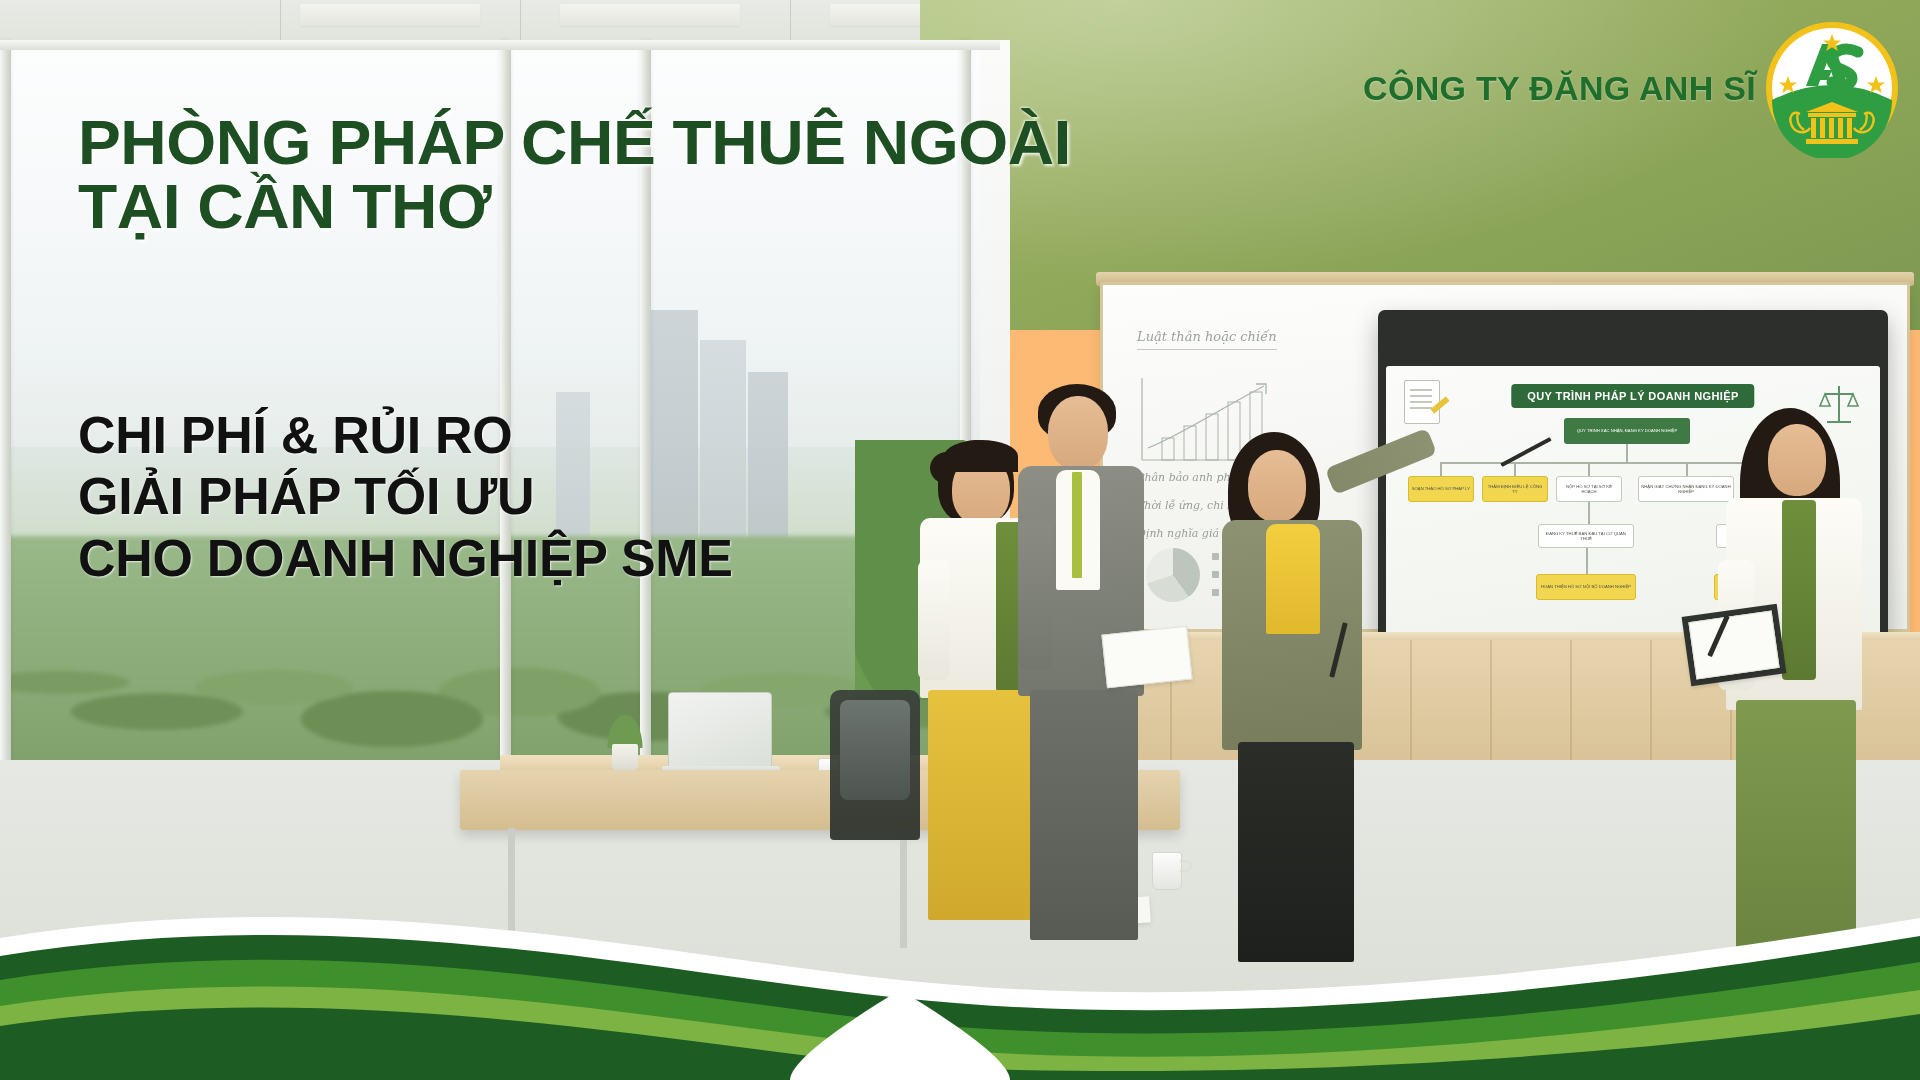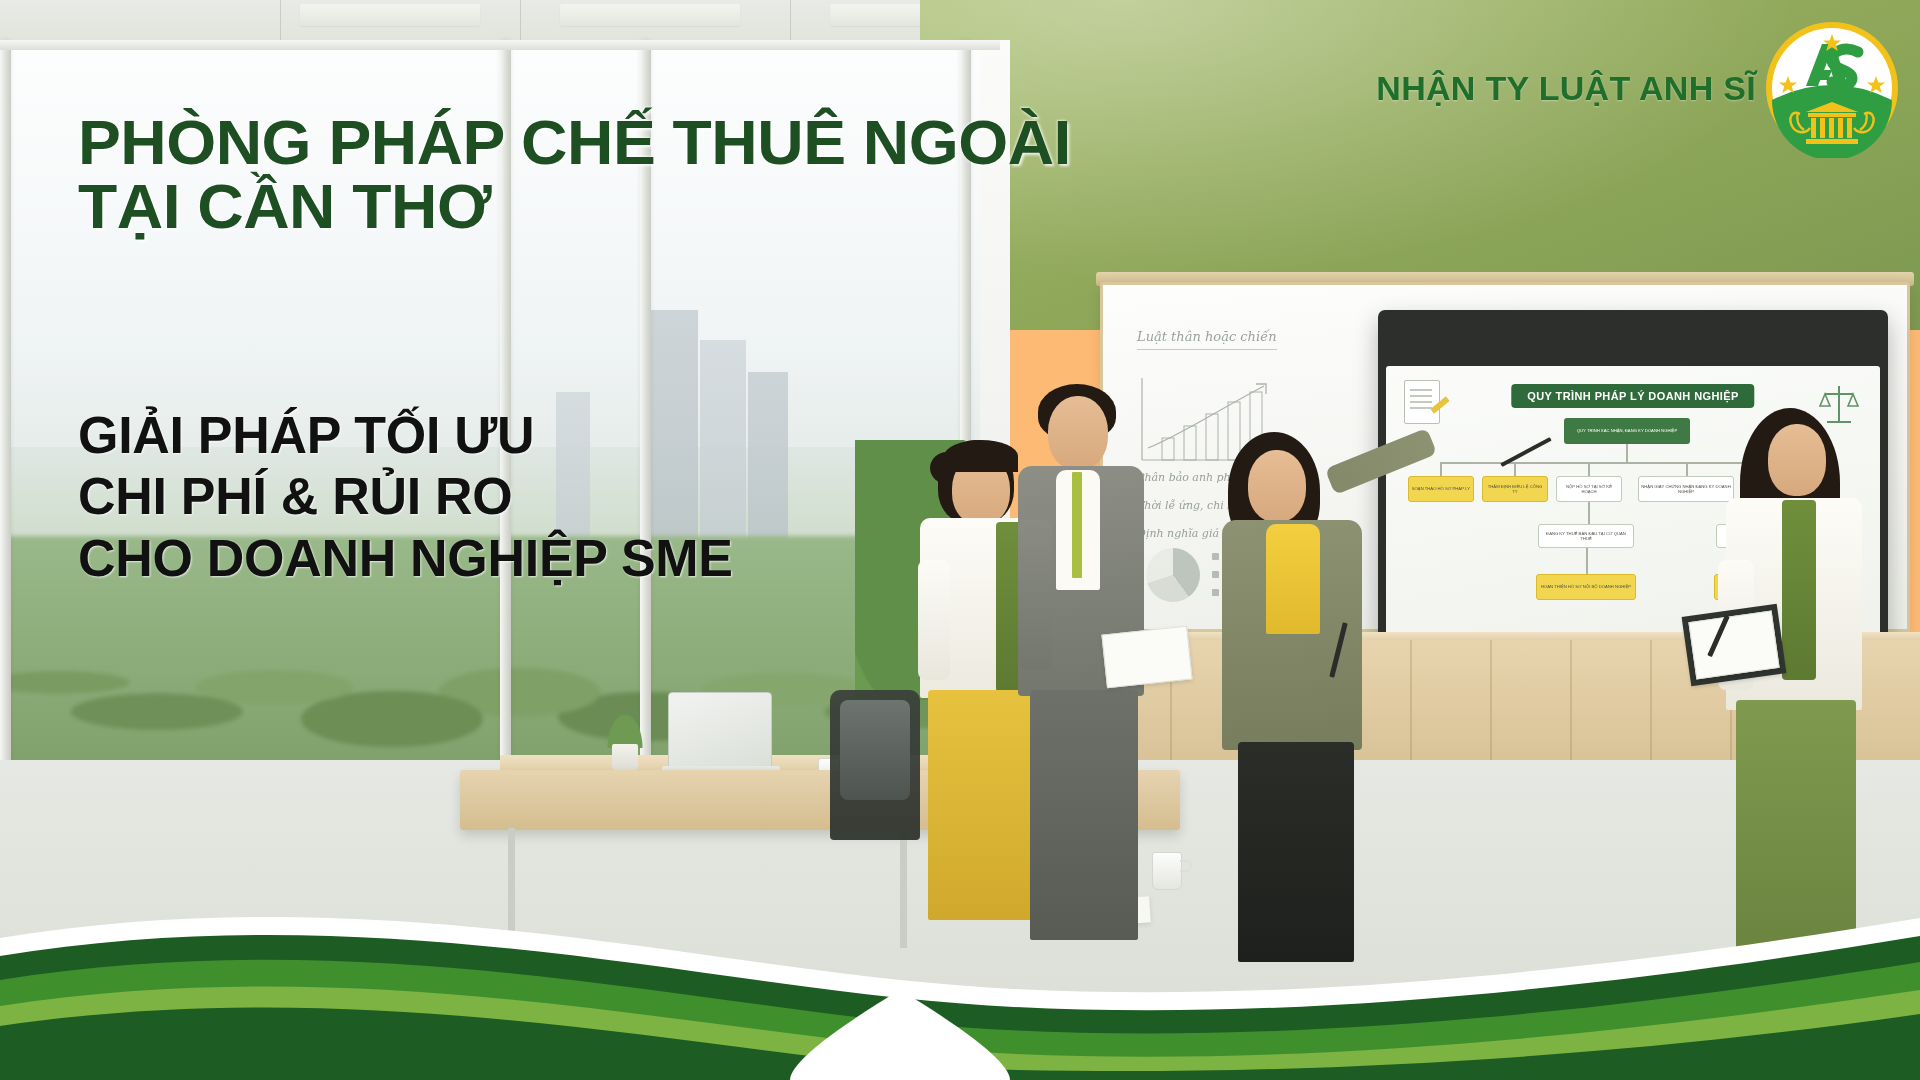--- a/index.html
+++ b/index.html
@@ -403,27 +403,27 @@
     </div>
 
   </div>
 
   <div class="headline">
     <div class="line">PHÒNG PHÁP CHẾ THUÊ NGOÀI</div>
     <div class="line">TẠI CẦN THƠ</div>
   </div>
 
   <div class="subhead">
+    <div class="line">CHI PHÍ &amp; RỦI RO</div>
     <div class="line">GIẢI PHÁP TỐI ƯU</div>
-    <div class="line">CHI PHÍ &amp; RỦI RO</div>
     <div class="line">CHO DOANH NGHIỆP SME</div>
   </div>
 
   <div class="brandbar">
-    <div class="brand-name">NHẬN TY LUẬT ANH SĨ</div>
+    <div class="brand-name">CÔNG TY ĐĂNG ANH SĨ</div>
     <div class="logo">
       <svg viewBox="0 0 140 140" width="140" height="140">
         <circle cx="70" cy="70" r="66" fill="#f2c21b"></circle>
         <circle cx="70" cy="70" r="60" fill="#ffffff"></circle>
         <path d="M10,82 Q70,52 130,82 A60,60 0 0,1 10,82 Z" fill="#2f9e43"></path>
         <path d="M44,68 L60,26 L72,26 L56,68 Z" fill="#2f9e43"></path>
         <path d="M52,52 L70,52 L66,62 L48,62 Z" fill="#2f9e43"></path>
         <path d="M60,26 L72,26 L86,68 L74,68 Z" fill="#2f9e43"></path>
         <path d="M96,34 C84,28 70,32 70,42 C70,52 90,52 90,60 C90,68 78,70 70,64" stroke="#2f9e43" stroke-width="11" fill="none" stroke-linecap="round"></path>
         <g fill="#f2c21b">

